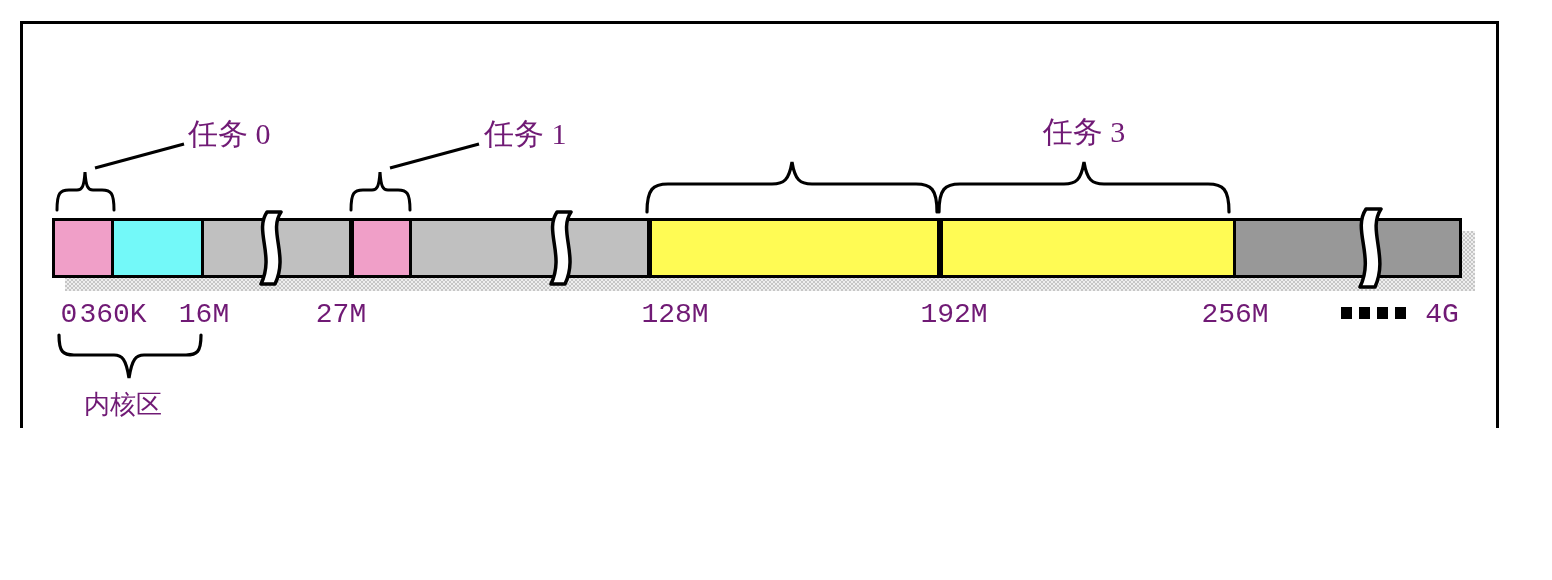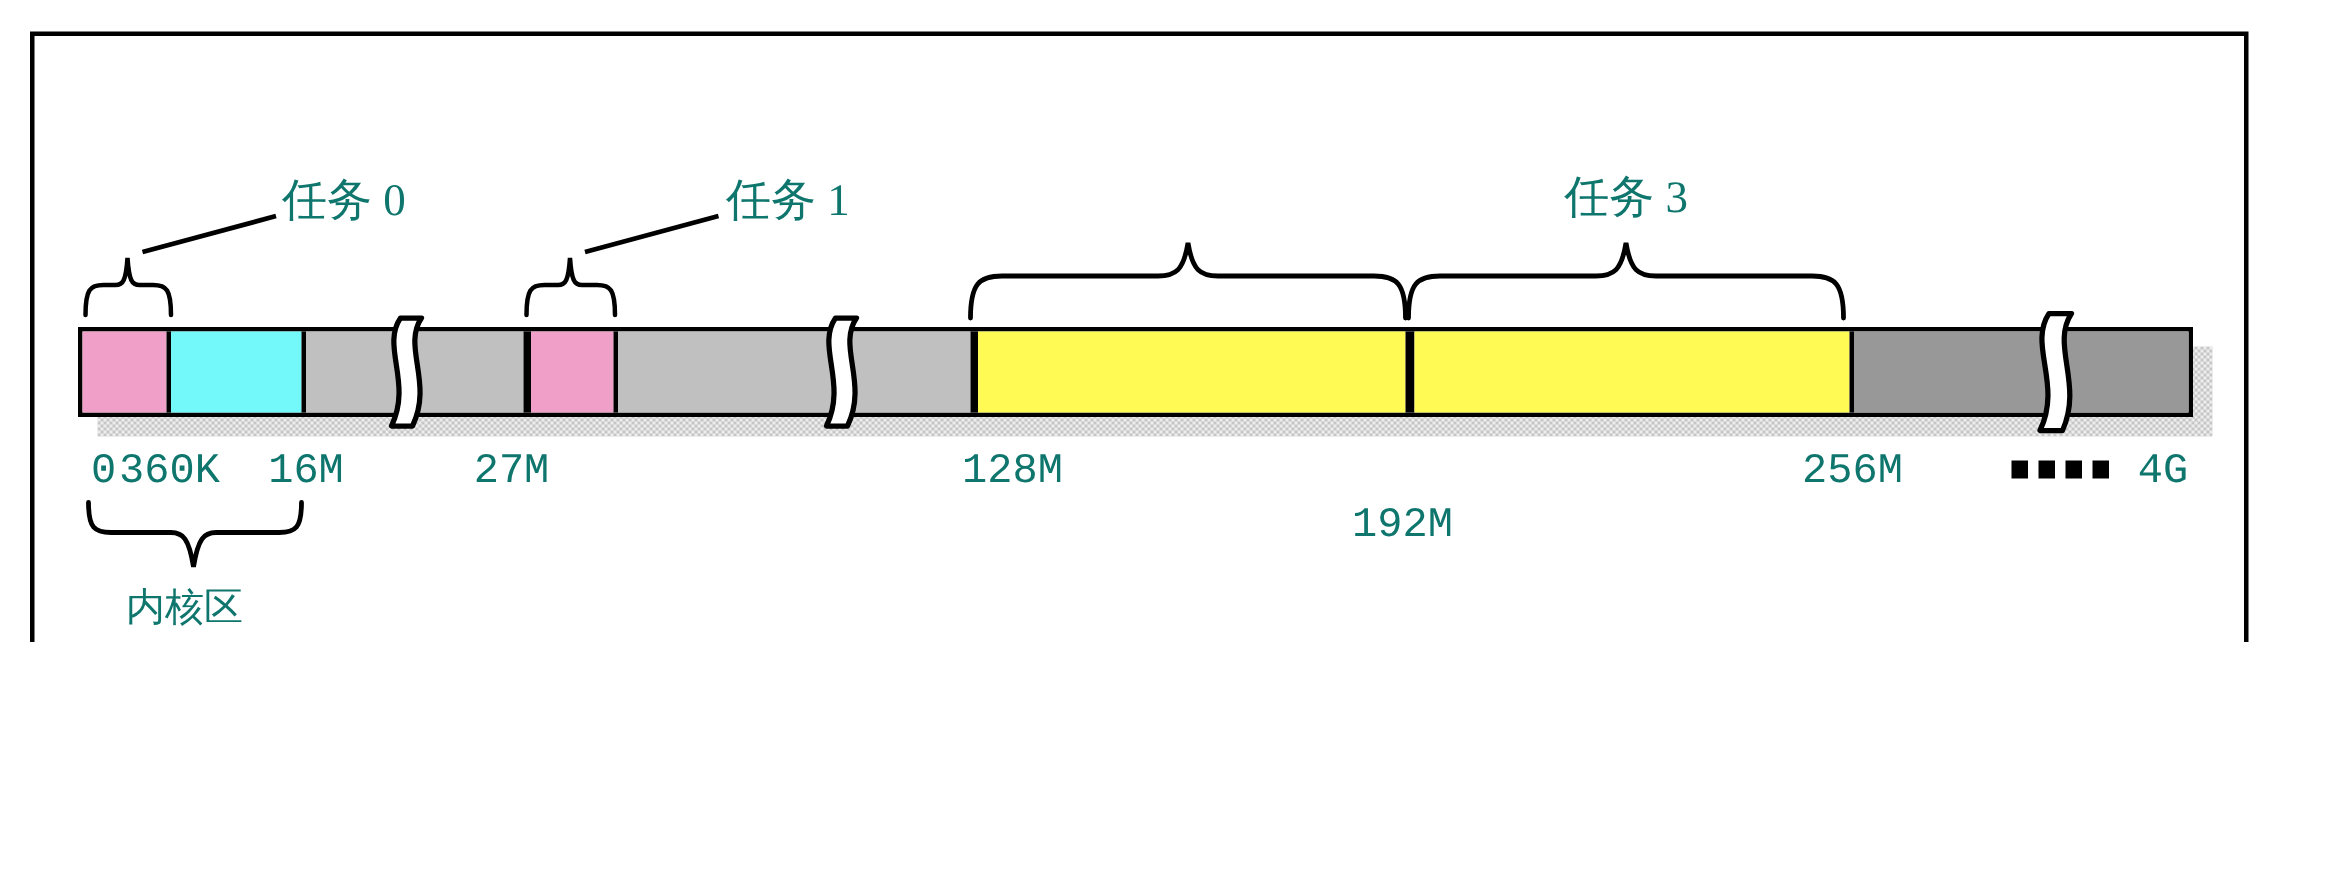--- a/index.html
+++ b/index.html
@@ -1,18 +1,18 @@
 <!DOCTYPE html>
 <html><head>
 <meta charset="utf-8">
 <style>
   html,body{margin:0;padding:0;background:#fff;}
   .canvas{
     position:relative;width:1552px;height:428px;background:#fff;overflow:hidden;
-    font-family:"Liberation Sans","DejaVu Sans",sans-serif;color:#0f766e;
+    font-family:"Liberation Sans","DejaVu Sans",sans-serif;color:#701a75;
   }
   .frame{
     position:absolute;left:20px;top:21px;width:1473px;height:441px;
     border:3px solid #000;background:#fff;
   }
   
   .bar-shadow{
     position:absolute;left:65px;top:231px;width:1410px;height:60px;
     background-color:#fff;
     background-image:conic-gradient(#c6c6c6 25%,#eeeeee 0 50%,#c6c6c6 0 75%,#eeeeee 0);
@@ -108,21 +108,21 @@
   <svg class="svg-abs" style="left:936px;top:158px;" width="296" height="56" viewBox="0 0 296 56">
     <path d="M 3,54 C 3,31 9,26 24,26 L 128,26 C 140,26 145,22 148,4 C 151,22 156,26 168,26 L 272,26 C 287,26 293,31 293,54" fill="none" stroke="#000" stroke-width="3.2" stroke-linecap="round"></path>
   </svg>
   <div class="task-label centered" style="left:938px;top:116px;width:292px;">任务 3</div>
 
   <div class="axis-label" style="left:56px;width:26px;">0</div>
   <div class="axis-label" style="left:73px;width:80px;">360K</div>
   <div class="axis-label" style="left:168px;width:72px;">16M</div>
   <div class="axis-label" style="left:305px;width:72px;">27M</div>
   <div class="axis-label" style="left:630px;width:90px;">128M</div>
-  <div class="axis-label" style="left:890px;width:90px;margin-top:36px;">192M</div>
+  <div class="axis-label" style="left:909px;width:90px;">192M</div>
   <div class="axis-label" style="left:1190px;width:90px;">256M</div>
   <div class="dots">
     <span></span>
       <span></span>
       <span></span>
       <span></span>
   </div>
   <div class="axis-label" style="left:1416px;width:52px;">4G</div>
 
   <svg class="svg-abs" style="left:56px;top:332px;" width="148" height="54" viewBox="0 0 148 54">

